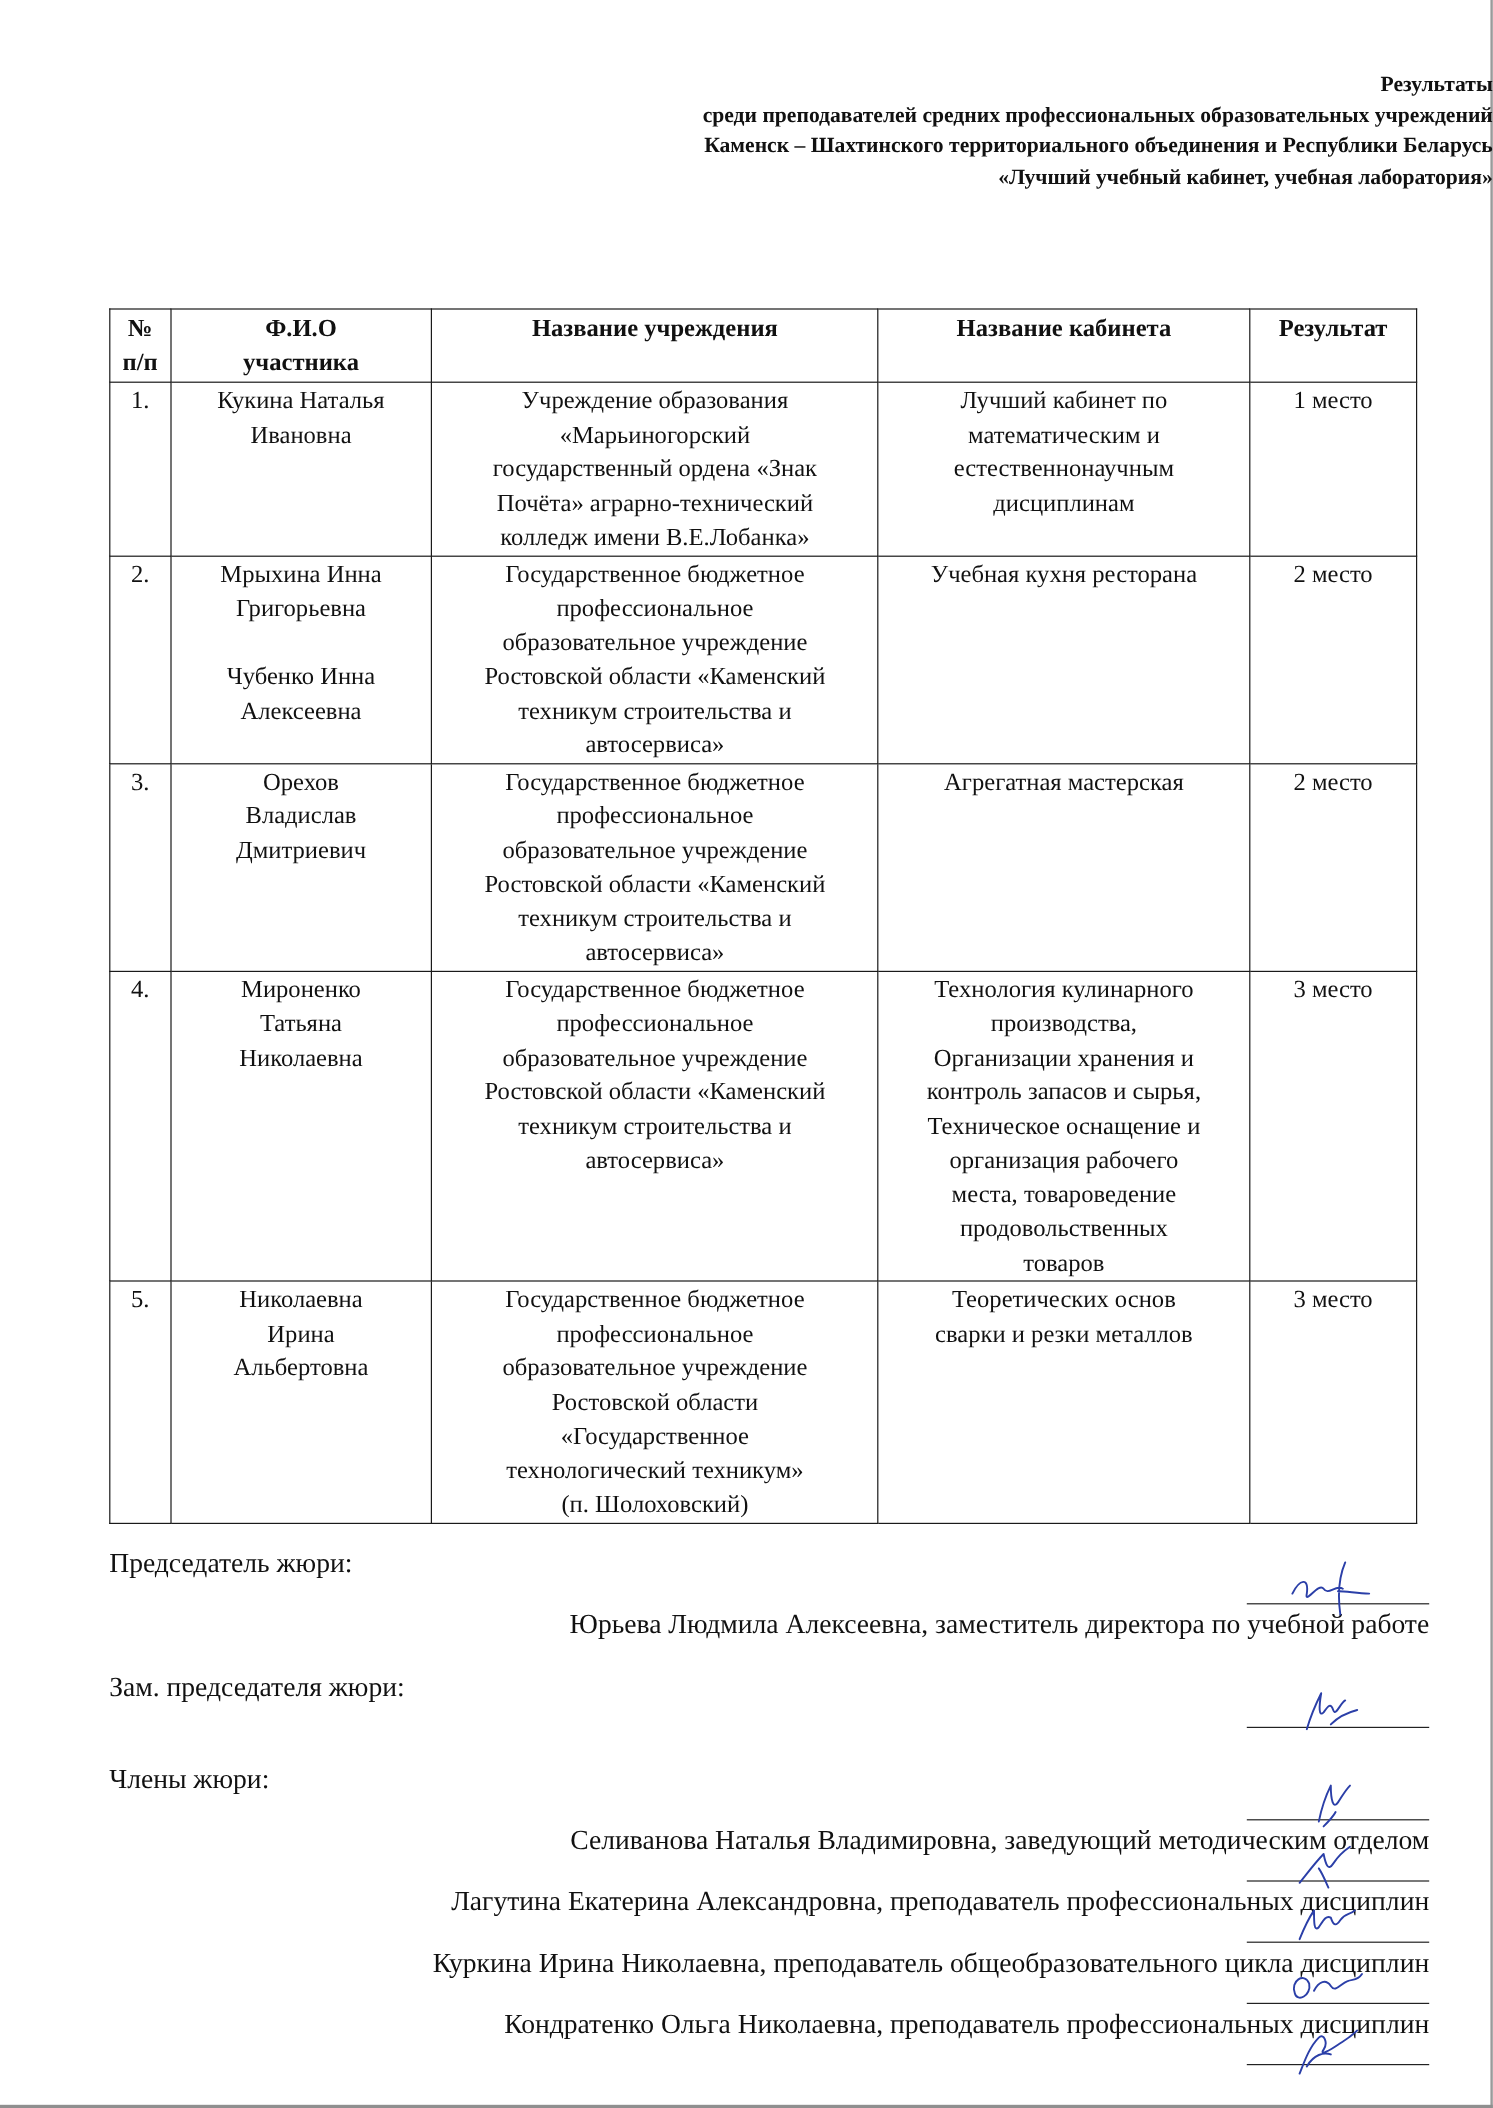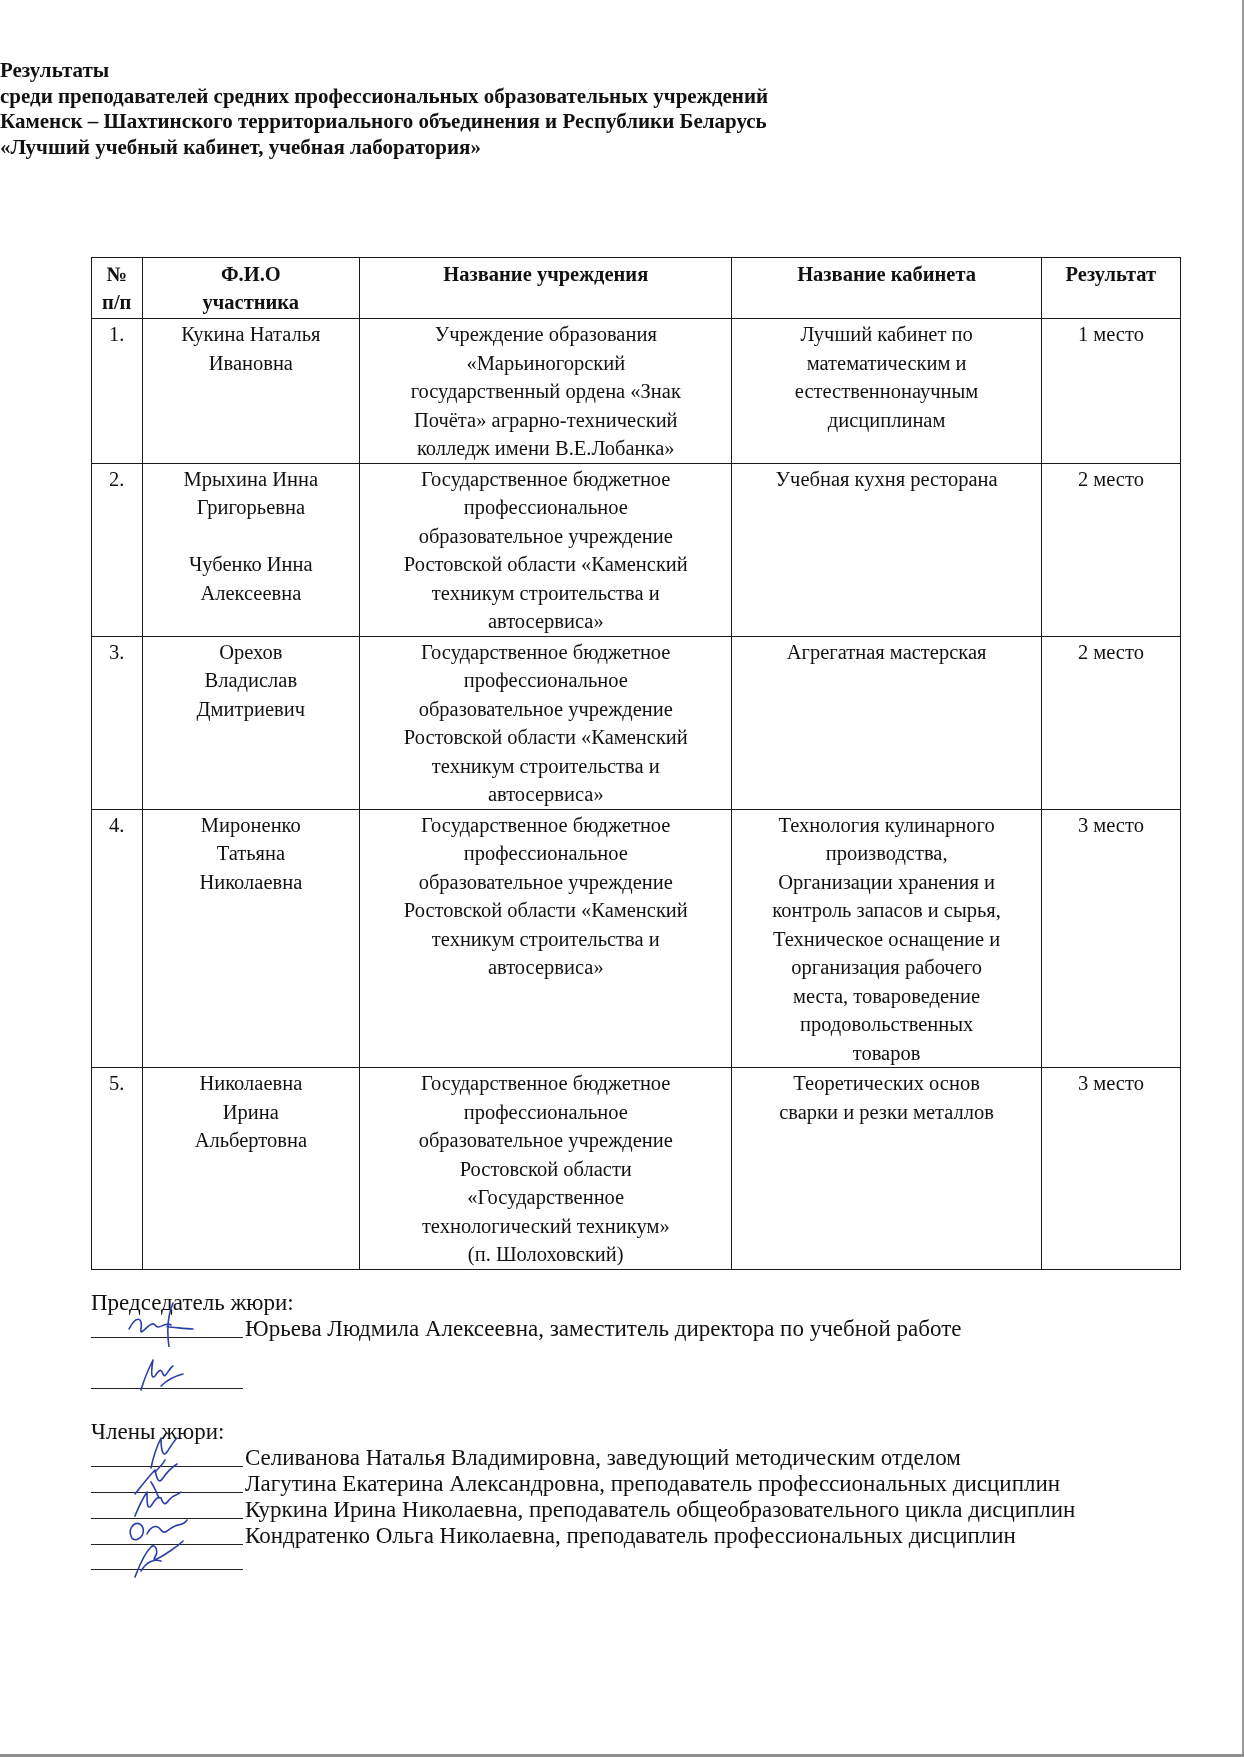--- a/index.html
+++ b/index.html
@@ -25,23 +25,23 @@
       position: absolute;
       left: 0; bottom: 0;
       width: 1244px; height: 3px;
       background: #8f8f8f;
     }
     .title-block {
       position: absolute;
       left: 0;
       top: 58px;
       width: 1244px;
-      text-align: left;
+      text-align: right;
       font-weight: bold;
-      font-size: 21px;
+      font-size: 18px;
       line-height: 25.5px;
     }
     .title-block div { white-space: nowrap; }
 
     table.results {
       position: absolute;
       left: 91px;
       top: 257px;
       width: 1090px;
       border-collapse: collapse;
@@ -83,20 +83,21 @@
       font-size: 23px;
       line-height: 26px;
       width: 1100px;
     }
     .jury .group-label { display: block; white-space: nowrap; }
     .jury .sig-row {
       display: flex;
       align-items: flex-end;
       white-space: nowrap;
       position: relative;
+      flex-direction: column;
     }
     .jury .sig-line {
       display: inline-block;
       width: 137px;
       border-bottom: 1.4px solid #222;
       height: 20px;
       margin-bottom: 4px;
       position: relative;
     }
     .jury .sig-line.wide { width: 152px; }
@@ -277,20 +278,21 @@
     <div class="sig-row">
       <span class="sig-line wide">
         <svg class="signature" viewBox="0 0 80 48">
             <path d="M8 30 C14 18 22 16 20 30 C18 40 30 20 34 26 C38 32 44 22 50 26 M52 4 C46 18 46 34 48 48 M46 28 C54 28 62 30 72 30" style="stroke: rgb(43, 63, 168);"></path>
           </svg>
       </span>
       <span class="sig-text">Юрьева Людмила Алексеевна, заместитель директора по учебной работе</span>
     </div>
   </div>
   <div class="group">
+    <span class="group-label">Зам. председателя жюри:</span>
     <div class="sig-row">
       <span class="sig-line wide">
         <svg class="signature" viewBox="0 0 80 48">
             <path d="M20 40 C24 26 30 14 32 10 C30 22 30 30 34 26 C38 20 40 18 42 24 C44 30 48 18 52 16 M40 36 C46 30 54 26 62 24" style="stroke: rgb(43, 63, 168);"></path>
           </svg>
       </span>
     </div>
   </div>
   <div class="group">
     <span class="group-label">Члены жюри:</span>

